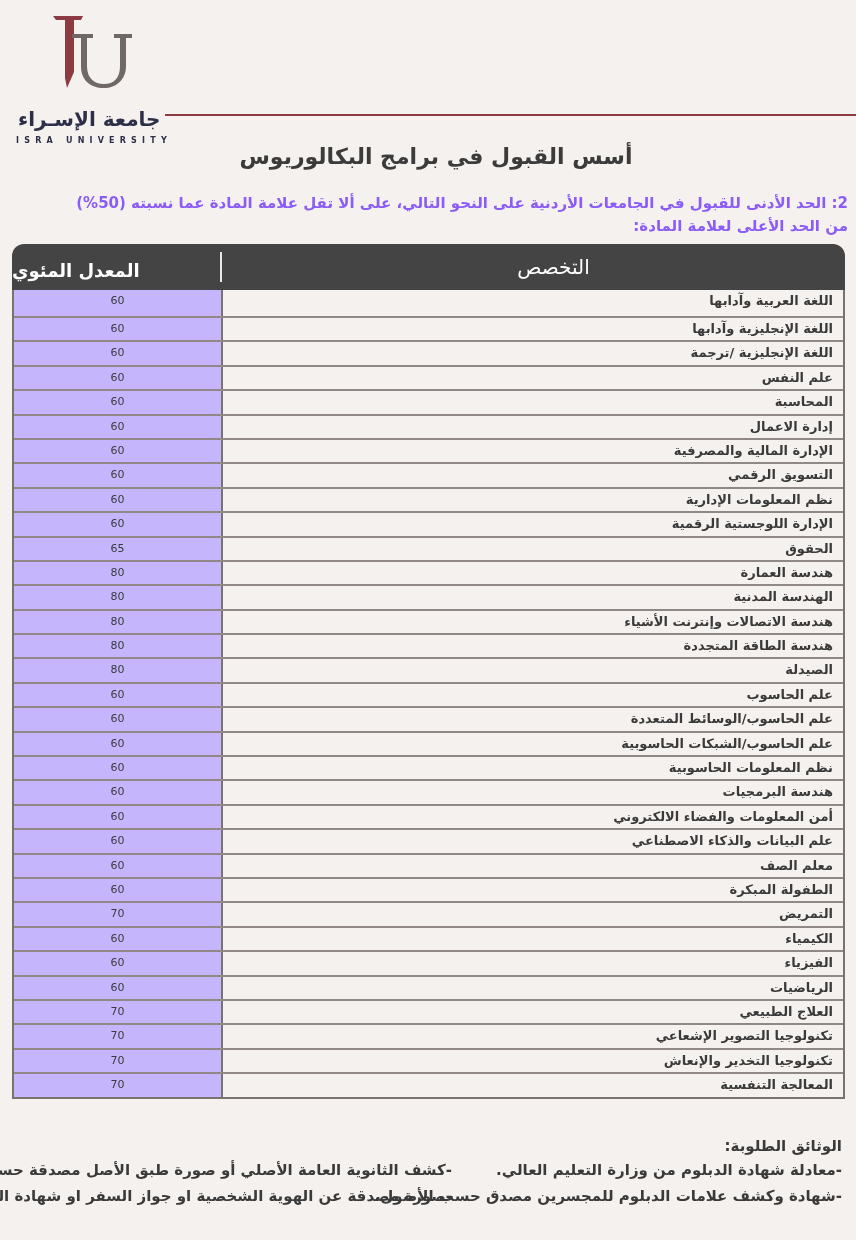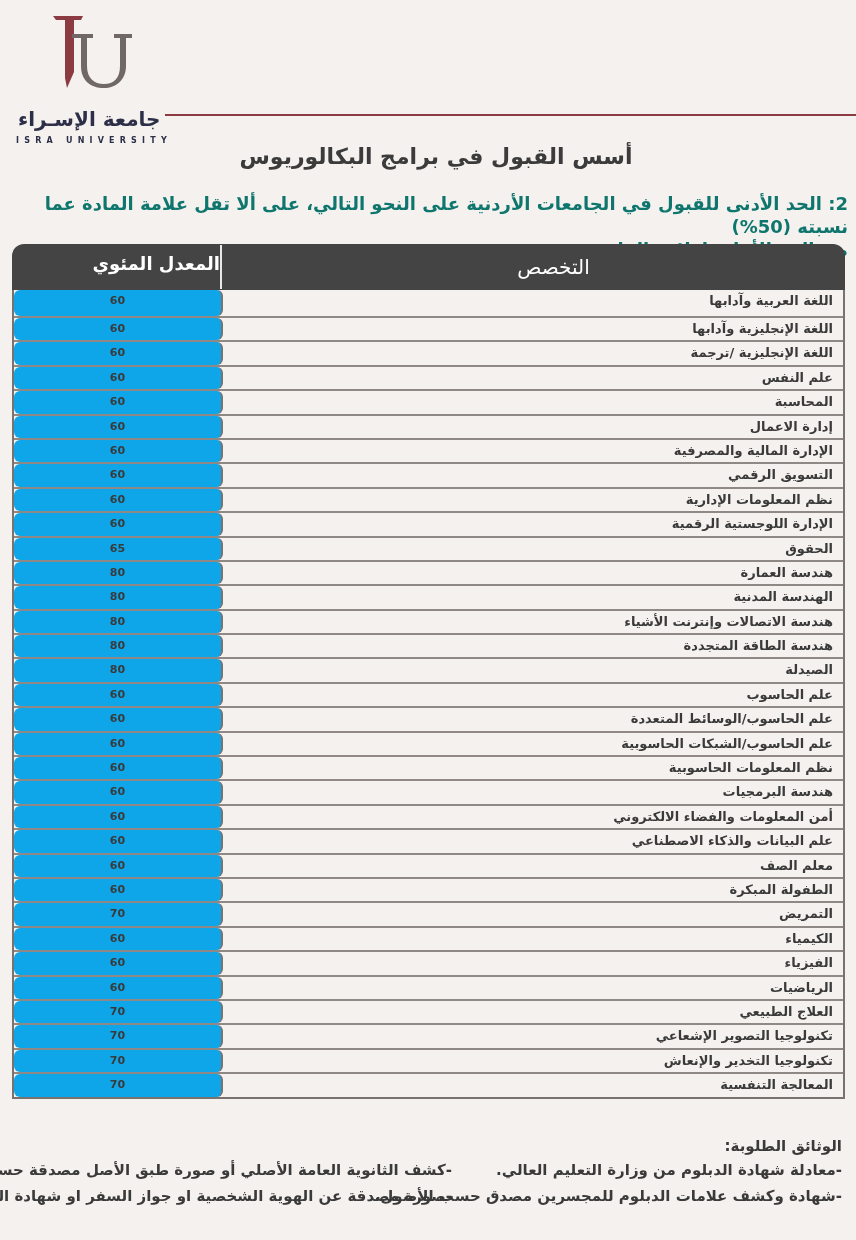--- a/index.html
+++ b/index.html
@@ -29,55 +29,55 @@
     position: absolute; left: 165px; top: 114px; width: 691px; height: 2px;
     background: #8c3b42;
   }
   .page-title {
     position: absolute; left: 8px; top: 144px; width: 856px; text-align: center;
     font-size: 22px; font-weight: bold; color: #3b3b3b; direction: rtl;
     letter-spacing: -0.3px;
   }
   .intro {
     position: absolute; right: 8px; top: 192px; width: 846px;
-    direction: rtl; text-align: right; font-size: 18px; font-weight: bold;
-    color: #0f766e; line-height: 23px;
+    direction: rtl; text-align: right; font-size: 15px; font-weight: bold;
+    color: #8b5cf6; line-height: 23px;
   }
   .table-wrap {
     position: absolute; left: 12px; top: 244px; width: 833px;
   }
   .thead {
     height: 46px; background: #444444; border-radius: 12px 12px 0 0;
     display: flex; flex-direction: row-reverse; color: #ffffff;
   }
   .th-major {
     flex: 1; text-align: center; line-height: 46px; font-size: 20px; font-weight: normal;
     direction: rtl;
     margin-left: 40px;
   }
   .th-avg {
-    width: 208px; text-align: right; line-height: 46px; font-size: 18px; font-weight: bold;
-    border-right: 2px solid #e8e8e8; direction: rtl; margin: 1px 0; line-height: 38px;
+    width: 208px; text-align: left; line-height: 46px; font-size: 18px; font-weight: bold;
+    border-right: 2px solid #e8e8e8; direction: rtl; margin: 8px 0; line-height: 38px;
   }
   .tbody {
     border-left: 2px solid #7a726f; border-right: 2px solid #7a726f; border-bottom: 2px solid #7a726f;
     background: #f4f1ee;
   }
   .row {
     display: flex; flex-direction: row-reverse; height: 24.4px;
     border-top: 2px solid #8f8885; box-sizing: border-box;
   }
   .row:first-child { border-top: none; height: 26px; }
   .cell-major {
     flex: 1; direction: rtl; text-align: right; padding-right: 10px;
     font-size: 13px; font-weight: bold; color: #3a3a3a; line-height: 22px;
   }
   .cell-avg {
-    width: 207px; background: #0ea5e9; border-right: 2px solid #7a726f;
-    text-align: center; font-size: 11px; font-weight: bold; color: #3a3a3a; line-height: 22px; border-radius: 6px;
+    width: 207px; background: #c4b5fd; border-right: 2px solid #7a726f;
+    text-align: center; font-size: 11px; font-weight: normal; color: #3a3a3a; line-height: 22px;
   }
   .docs {
     position: absolute; right: 14px; top: 1136px; width: 830px; direction: rtl;
     font-size: 15px; font-weight: bold; color: #3a3a3a;
   }
   .docs-title { text-align: right; line-height: 20px; margin-bottom: 4px; }
   .docs-grid { display: grid; grid-template-columns: 390px 1fr; row-gap: 6px; }
   .docs-item { text-align: right; line-height: 20px; white-space: nowrap; }
 </style>
 </head>

